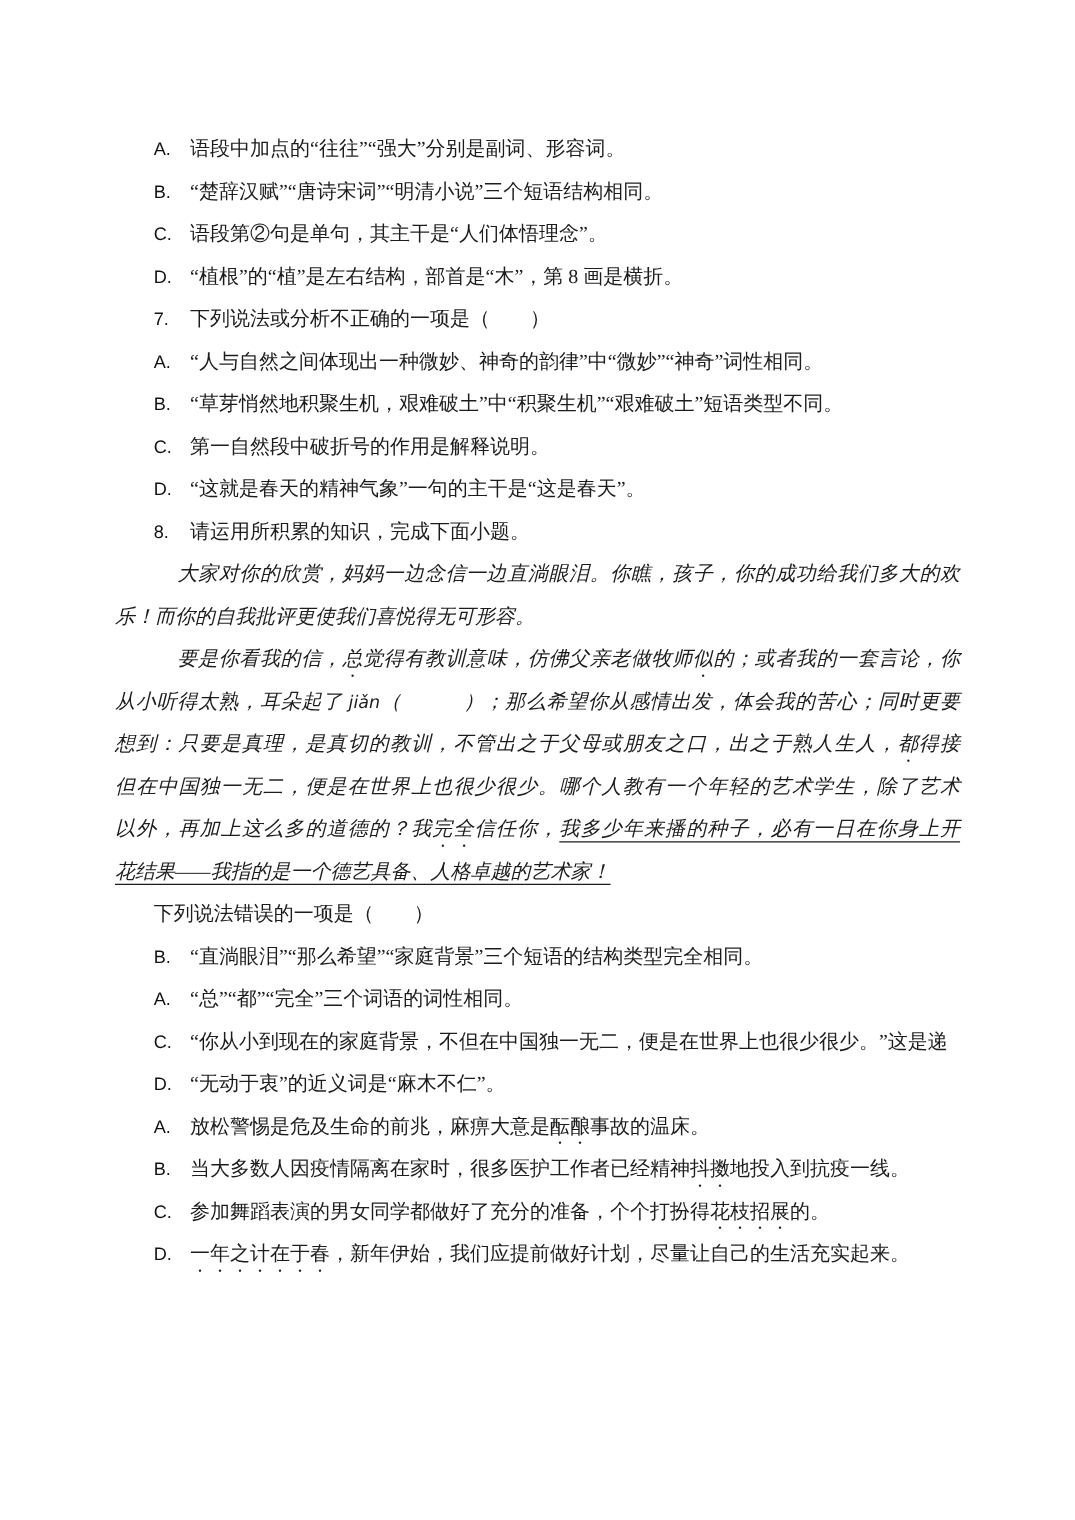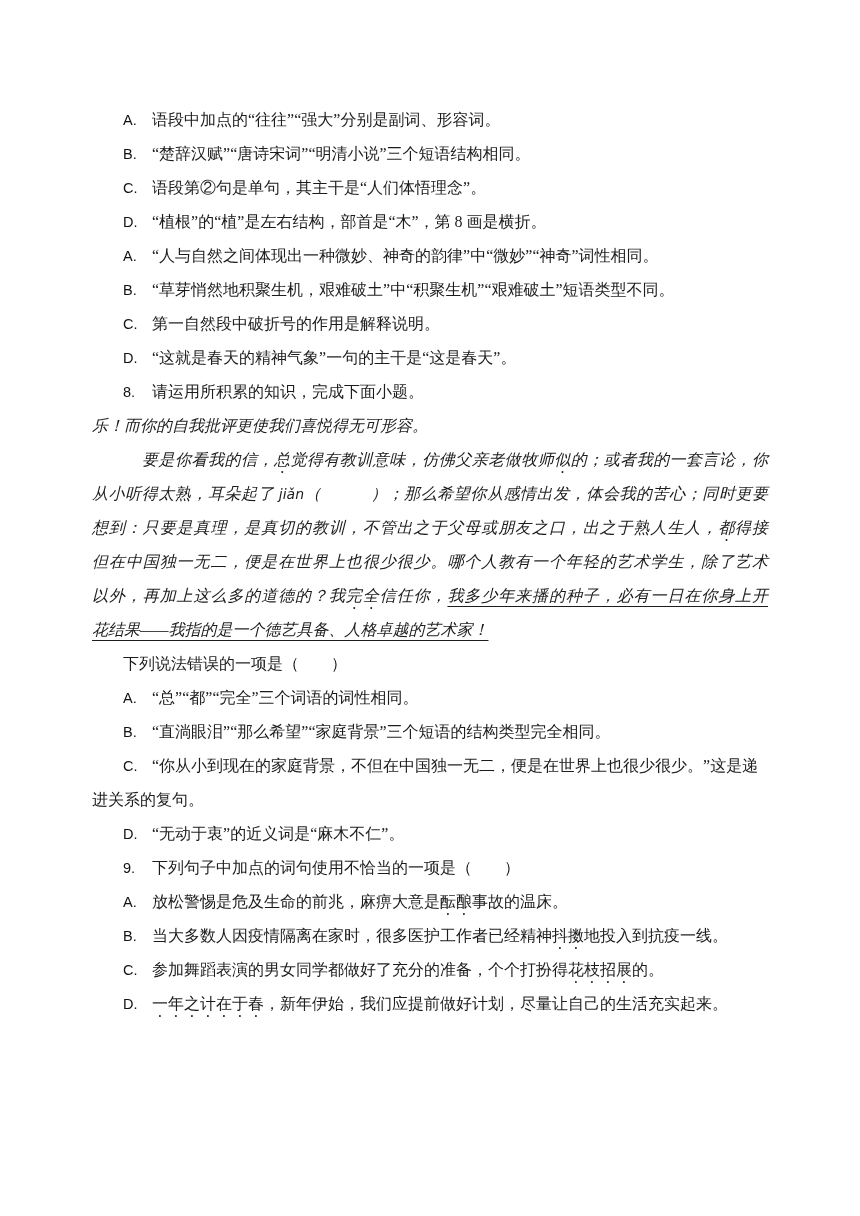--- a/index.html
+++ b/index.html
@@ -54,37 +54,37 @@
 </style>
 </head>
 <body>
 
 <div class="page">
   <div>
       <div class="line option"><span class="marker">A.</span><span>语段中加点的“往往”“强大”分别是副词、形容词。</span></div>
       <div class="line option"><span class="marker">B.</span><span>“楚辞汉赋”“唐诗宋词”“明清小说”三个短语结构相同。</span></div>
       <div class="line option"><span class="marker">C.</span><span>语段第②句是单句，其主干是“人们体悟理念”。</span></div>
       <div class="line option"><span class="marker">D.</span><span>“植根”的“植”是左右结构，部首是“木”，第 8 画是横折。</span></div>
+      <div class="line question"><span class="marker">7.</span><span>下列说法或分析不正确的一项是（　　）</span></div>
       <div class="line option"><span class="marker">A.</span><span>“人与自然之间体现出一种微妙、神奇的韵律”中“微妙”“神奇”词性相同。</span></div>
       <div class="line option"><span class="marker">B.</span><span>“草芽悄然地积聚生机，艰难破土”中“积聚生机”“艰难破土”短语类型不同。</span></div>
       <div class="line option"><span class="marker">C.</span><span>第一自然段中破折号的作用是解释说明。</span></div>
       <div class="line option"><span class="marker">D.</span><span>“这就是春天的精神气象”一句的主干是“这是春天”。</span></div>
       <div class="line question"><span class="marker">8.</span><span>请运用所积累的知识，完成下面小题。</span></div>
+      <div class="line para-first fill"><span>大家对你的欣赏，妈妈一边念信一边直淌眼泪。你瞧，孩子，你的成功给我们多大的欢</span></div>
       <div class="line para"><span>乐！而你的自我批评更使我们喜悦得无可形容。</span></div>
       <div class="line para-first fill"><span>要是你看我的信，</span><span class="em-dot">总</span><span>觉得有教训意味，仿佛父亲老做牧师</span><span class="em-dot">似</span><span>的；或者我的一套言论，你</span></div>
       <div class="line para fill"><span>从小听得太熟，耳朵起了 </span><span class="pinyin">jiǎn</span><span>（　　　）；那么希望你从感情出发，体会我的苦心；同时更要</span></div>
       <div class="line para fill"><span>想到：只要是真理，是真切的教训，不管出之于父母或朋友之口，出之于熟人生人，</span><span class="em-dot">都</span><span>得接</span></div>
       <div class="line para fill"><span>但在中国独一无二，便是在世界上也很少很少。哪个人教有一个年轻的艺术学生，除了艺术</span></div>
       <div class="line para fill"><span>以外，再加上这么多的道德的？我</span><span class="em-dot">完全</span><span>信任你，</span><span class="uline">我多少年来播的种子，必有一日在你身上开</span></div>
       <div class="line para"><span class="uline">花结果——我指的是一个德艺具备、人格卓越的艺术家！</span></div>
       <div class="line plain"><span>下列说法错误的一项是（　　）</span></div>
+      <div class="line option"><span class="marker">B.</span><span>“直淌眼泪”“那么希望”“家庭背景”三个短语的结构类型完全相同。</span></div>
       <div class="line option"><span class="marker">A.</span><span>“总”“都”“完全”三个词语的词性相同。</span></div>
-      <div class="line option"><span class="marker">B.</span><span>“直淌眼泪”“那么希望”“家庭背景”三个短语的结构类型完全相同。</span></div>
       <div class="line option"><span class="marker">C.</span><span>“你从小到现在的家庭背景，不但在中国独一无二，便是在世界上也很少很少。”这是递</span></div>
-      <div class="line cont"><span>进关系的复句。</span></div>
       <div class="line option"><span class="marker">D.</span><span>“无动于衷”的近义词是“麻木不仁”。</span></div>
-      <div class="line question"><span class="marker">9.</span><span>下列句子中加点的词句使用不恰当的一项是（　　）</span></div>
       <div class="line option"><span class="marker">A.</span><span>放松警惕是危及生命的前兆，麻痹大意是</span><span class="em-dot">酝酿</span><span>事故的温床。</span></div>
       <div class="line option"><span class="marker">B.</span><span>当大多数人因疫情隔离在家时，很多医护工作者已经精神</span><span class="em-dot">抖擞</span><span>地投入到抗疫一线。</span></div>
       <div class="line option"><span class="marker">C.</span><span>参加舞蹈表演的男女同学都做好了充分的准备，个个打扮得</span><span class="em-dot">花枝招展</span><span>的。</span></div>
       <div class="line option"><span class="marker">D.</span><span class="em-dot">一年之计在于春</span><span>，新年伊始，我们应提前做好计划，尽量让自己的生活充实起来。</span></div>
     </div>
 </div>
 
 </body></html>

